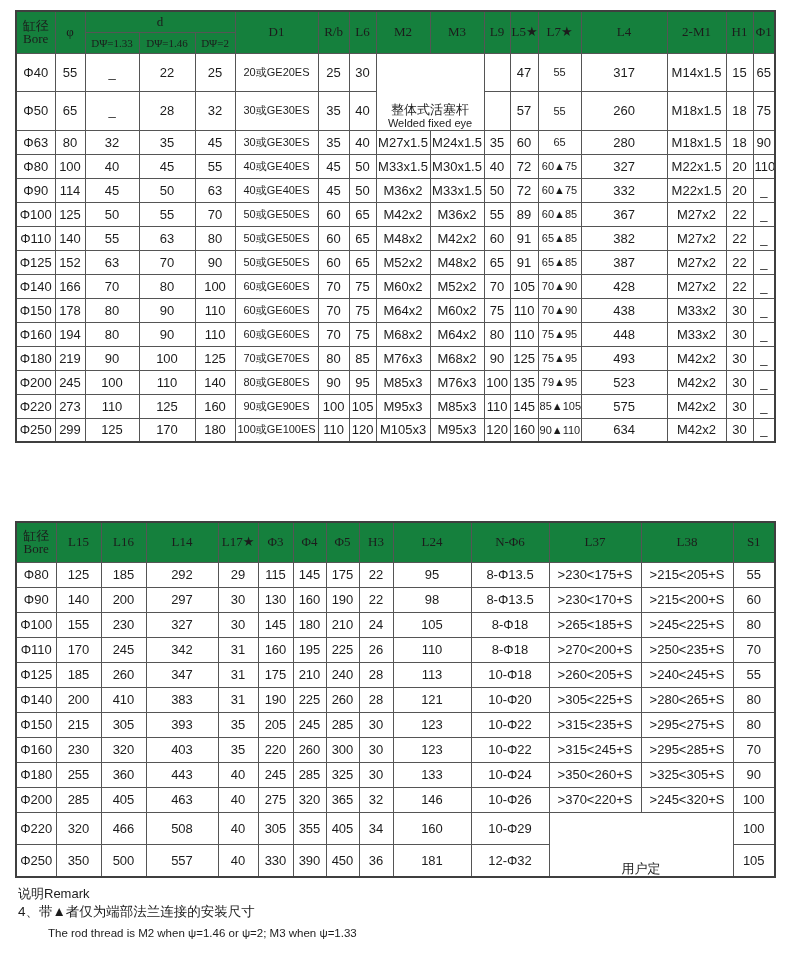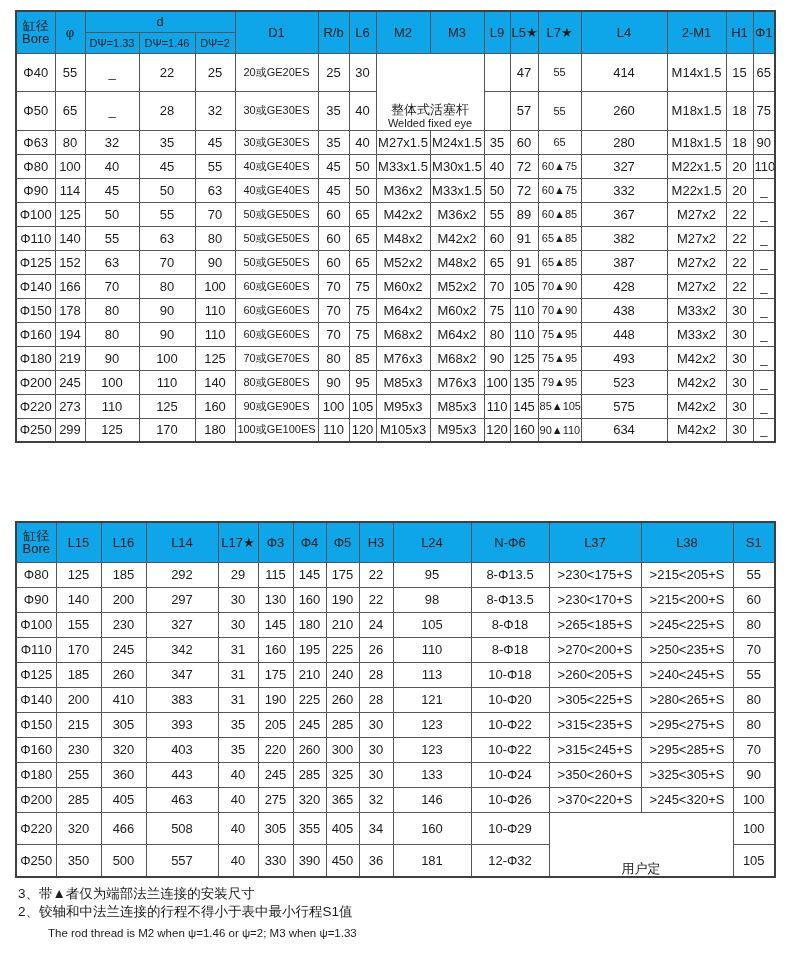--- a/index.html
+++ b/index.html
@@ -19,21 +19,21 @@
   th,td{
     border:1px solid #555555;
     text-align:center;
     vertical-align:middle;
     padding:0 1px;
     overflow:hidden;
     white-space:nowrap;
     font-size:13px;
     font-weight:normal;
   }
-  thead th{background:#0ea5e9;}
+  thead th{background:#15803d;font-family:Liberation Serif, serif;}
   #table1 thead tr{height:21px;}
   #table1 tbody tr{height:24px;}
   #table2 thead tr{height:40px;}
   #table2 tbody tr{height:25px;}
   .subhead th{font-size:11px;}
   td.small{font-size:11px;}
   .bore-head div{line-height:13px;font-size:13px;}
   .merged-main{font-size:13px;line-height:15px;margin-top:48px;}
   .merged-sub{font-size:11px;line-height:13px;}
   #table2{margin-top:78px;}
@@ -104,21 +104,21 @@
           <td class="small">20或GE20ES</td>
           <td>25</td>
           <td>30</td>
           <td rowspan="2" colspan="2">
             <div class="merged-main">整体式活塞杆</div>
             <div class="merged-sub">Welded fixed eye</div>
           </td>
           <td></td>
           <td>47</td>
           <td class="small">55</td>
-          <td>414</td>
+          <td>317</td>
           <td>M14x1.5</td>
           <td>15</td>
           <td>65</td>
         </tr>
         <tr>
           <td>Φ50</td>
           <td>65</td>
           <td>_</td>
           <td>28</td>
           <td>32</td>
@@ -610,18 +610,18 @@
           <td>450</td>
           <td>36</td>
           <td>181</td>
           <td>12-Φ32</td>
           <td>105</td>
         </tr>
       </tbody>
   </table>
 
   <div class="remarks">
-    <div class="cn">3、带▲者仅为端部法兰连接的安装尺寸</div>
-    <div class="cn">2、铰轴和中法兰连接的行程不得小于表中最小行程S1值</div>
+    <div class="title">说明Remark</div>
+    <div class="cn">4、带▲者仅为端部法兰连接的安装尺寸</div>
     <div class="en">The rod thread is M2 when ψ=1.46 or ψ=2; M3 when ψ=1.33</div>
   </div>
 
 </div>
 
 </body></html>

